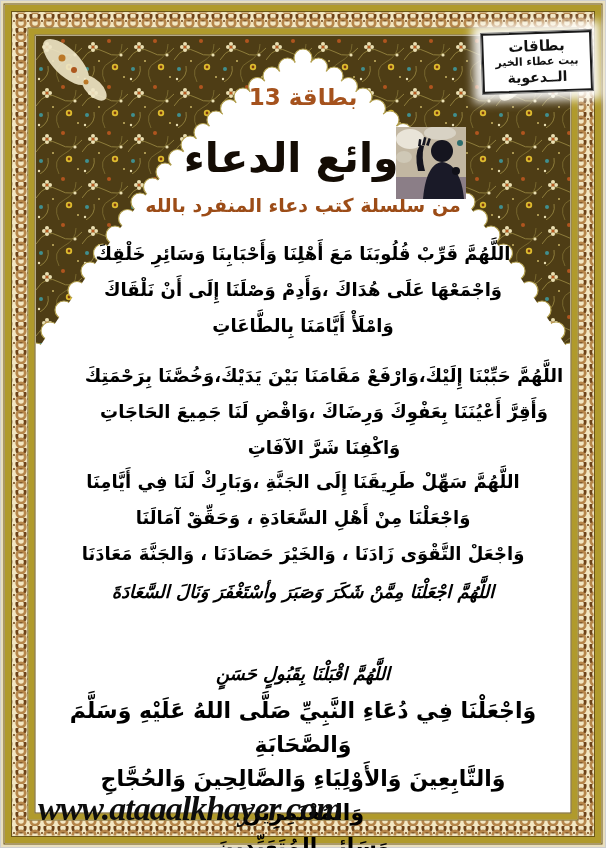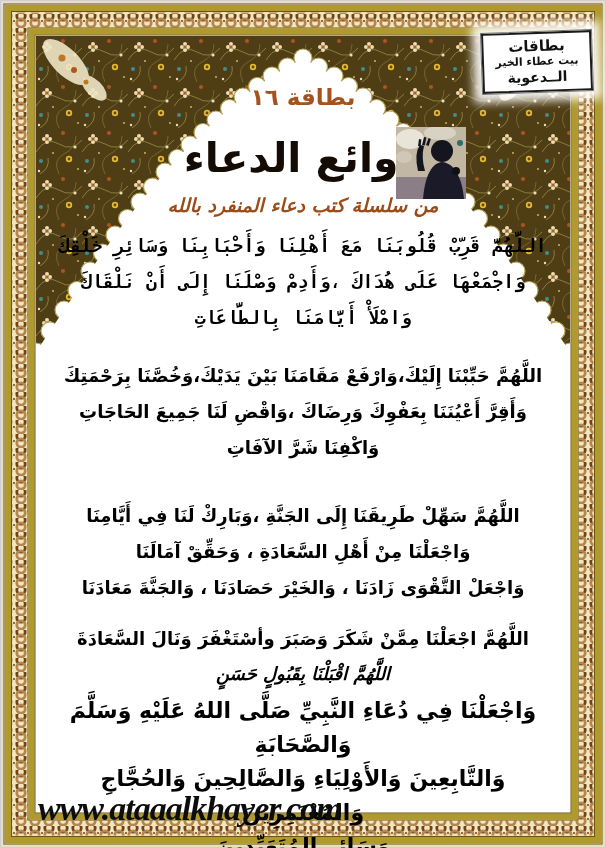--- a/index.html
+++ b/index.html
@@ -2,23 +2,23 @@
 <html lang="ar"><head>
 <meta charset="utf-8">
 <style>
   html,body{margin:0;padding:0;}
   body{width:606px;height:848px;position:relative;overflow:hidden;background:#e9dfbe;
        font-family:"DejaVu Sans",sans-serif;}
   #frame-svg{position:absolute;left:0;top:0;z-index:0;}
   .txt{position:absolute;left:36px;width:534px;text-align:center;direction:rtl;z-index:3;}
   .card-label{top:84px;font-size:23px;font-weight:bold;color:#a5521d;}
   .main-title{top:126px;font-size:41px;font-weight:bold;color:#140c04;line-height:64px;}
-  .subtitle{top:194px;font-size:19px;font-weight:bold;color:#9c4c17;font-style:italic;}
+  .subtitle{top:194px;font-size:19px;font-weight:bold;color:#9c4c17;}
   .prayer{font-size:18px;font-weight:bold;color:#000;line-height:36px;}
-  .p1{top:229px;font-family:Liberation Mono, monospace;} .p2{top:358px;} .p3{top:498px;} .p4{top:621px;} .p5{top:656px;font-style:italic;}
+  .p1{top:236px;} .p2{top:358px;padding-left:21px;} .p3{top:464px;} .p4{top:574px;font-style:italic;} .p5{top:656px;font-style:italic;}
   .p6{top:694px;line-height:34px;font-size:22px;}
   .badge{position:absolute;left:482px;top:32px;width:102px;z-index:4;background:#ffffff;
          border:2px solid #1a1a1a;outline:1px solid #777;text-align:center;direction:rtl;
          padding:3px 2px 4px 2px;transform:rotate(-2deg);
          box-shadow:0 0 10px 9px rgba(255,255,255,0.9);}
   .badge .b1{font-size:15px;font-weight:bold;color:#111;line-height:18px;}
   .badge .b2{font-size:11px;font-weight:bold;color:#111;line-height:14px;}
   .badge .b3{font-size:14px;font-weight:bold;color:#111;line-height:17px;}
   .pray-photo{position:absolute;left:396px;top:127px;width:70px;height:72px;z-index:4;
               overflow:hidden;}
@@ -135,21 +135,21 @@
         <circle cx="480" cy="235" r="9" fill="#ffffff" stroke="#b5a250" stroke-width="1.2"></circle>
         <circle cx="493" cy="254.5" r="9" fill="#ffffff" stroke="#b5a250" stroke-width="1.2"></circle>
         <circle cx="506" cy="274" r="9" fill="#ffffff" stroke="#b5a250" stroke-width="1.2"></circle>
         <circle cx="520" cy="295" r="9" fill="#ffffff" stroke="#b5a250" stroke-width="1.2"></circle>
         <circle cx="534" cy="316" r="9" fill="#ffffff" stroke="#b5a250" stroke-width="1.2"></circle>
         <path d="M0,344 L0,316 L28,274 L54,235 L79,199 L104,166 L129,136 L154,109 L180,84 L207,61 L236,40 L267,22 L298,40 L327,61 L354,84 L380,109 L405,136 L430,166 L455,199 L480,235 L506,274 L534,316 L534,344 Z" fill="#ffffff"></path>
       </g>
   </g>
 </svg>
 
-<div class="txt card-label">بطاقة ١٦</div>
+<div class="txt card-label">بطاقة 13</div>
 <div class="txt main-title">روائع الدعاء</div>
 <div class="txt subtitle">من سلسلة كتب دعاء المنفرد بالله</div>
 
 <div class="pray-photo">
   <svg width="70" height="72" viewBox="0 0 70 72">
     <rect width="70" height="72" fill="#c2b7a2"></rect>
     <ellipse cx="14" cy="12" rx="14" ry="10" fill="#e9e4d8"></ellipse>
     <ellipse cx="44" cy="6" rx="16" ry="7" fill="#d8d2c4"></ellipse>
     <ellipse cx="8" cy="30" rx="8" ry="6" fill="#cfc8b6"></ellipse>
     <rect x="0" y="50" width="70" height="22" fill="#4a3a66" opacity="0.45"></rect>

